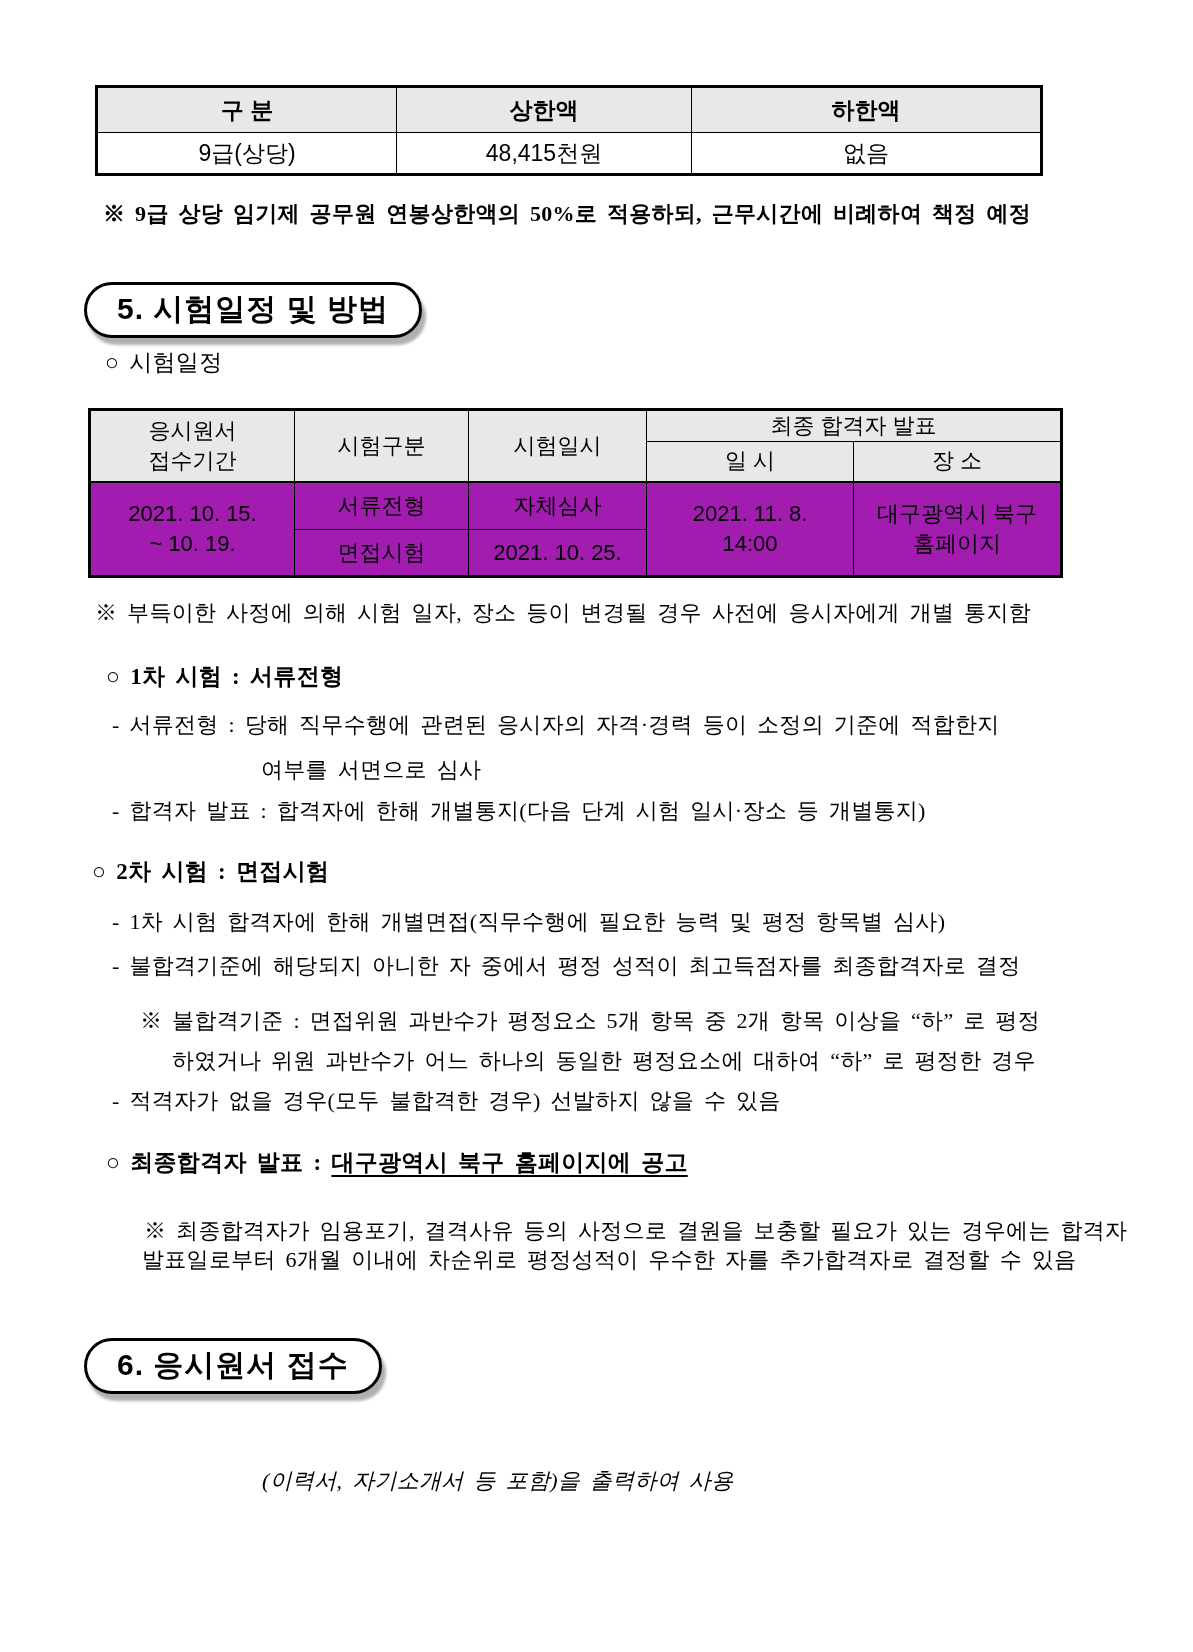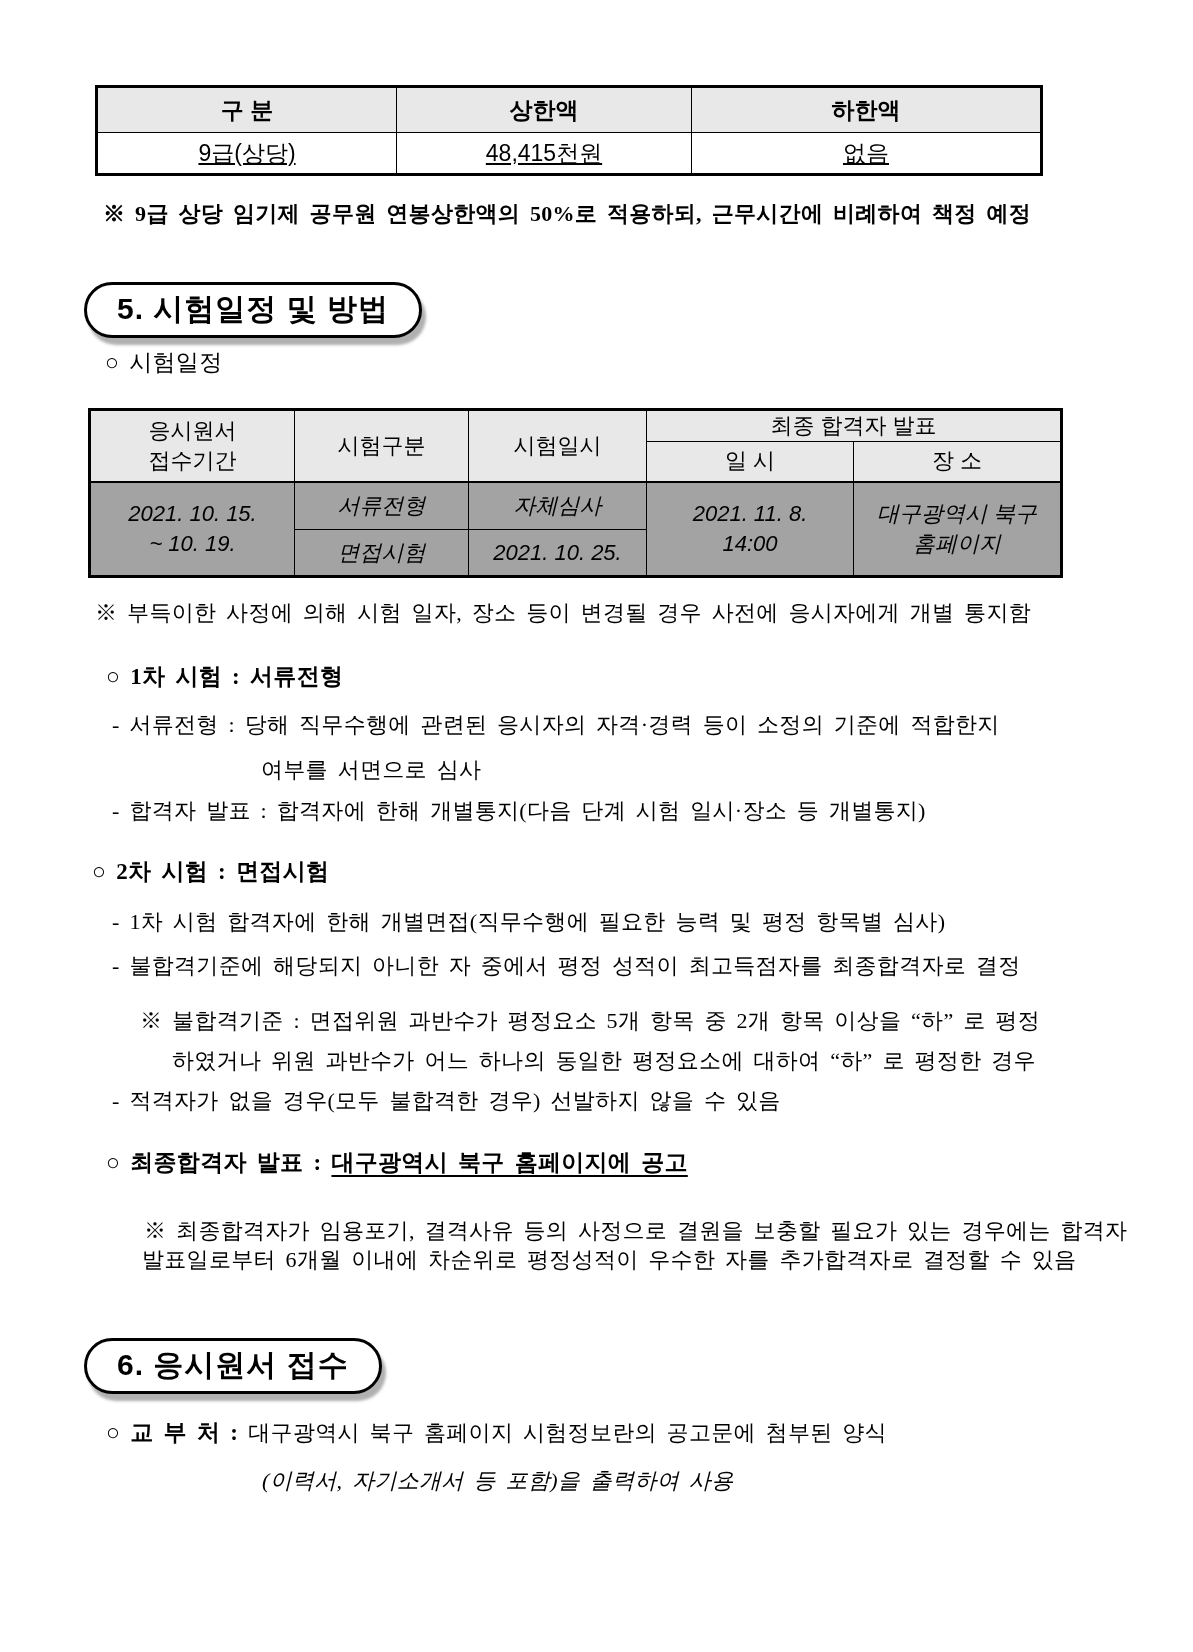--- a/index.html
+++ b/index.html
@@ -31,25 +31,25 @@
     vertical-align: middle;
     padding: 0;
   }
   .salary { left: 95px; top: 85px; width: 945px; font-size: 23px; }
   .salary th {
     background: #e8e8e8;
     font-weight: bold;
     height: 46px;
     border-bottom: 3px double #000;
   }
-  .salary td { height: 42px; font-weight: normal; text-decoration: underline; }
+  .salary td { height: 42px; font-weight: normal; }
 
   .sched { left: 88px; top: 408px; width: 972px; font-size: 22px; padding-left: 26px; }
   .sched th { background: #e8e8e8; font-weight: normal; }
-  .sched td { background: #a3a3a3; font-style: italic; }
+  .sched td { background: #a21caf; }
   .sched tr.h1 { height: 32px; }
   .sched tr.h2 { height: 40px; }
   .sched tr.b1 { height: 48px; }
   .sched tr.b2 { height: 47px; }
   .sched th.span2 { border-bottom: 2px solid #000; }
   .sched th.final-head { border-bottom: 1px solid #000; }
   .sched tr.h2 th { border-bottom: 2px solid #000; }
   .cell-2line span { display: block; line-height: 30px; }
 
   
@@ -161,18 +161,15 @@
   <div class="abs line" style="left:172px; top:1046px;">하였거나 위원 과반수가 어느 하나의 동일한 평정요소에 대하여 “하” 로 평정한 경우</div>
 
   <div class="abs line bold" style="left:106px; top:1148px; font-size:23px;">
     <span>○ 최종합격자 발표 : </span><span class="underline">대구광역시 북구 홈페이지에 공고</span>
   </div>
   <div class="abs line" style="left:118px; top:1216px;margin-left:26px;">※ 최종합격자가 임용포기, 결격사유 등의 사정으로 결원을 보충할 필요가 있는 경우에는 합격자</div>
   <div class="abs line" style="left:142px; top:1245px;">발표일로부터 6개월 이내에 차순위로 평정성적이 우수한 자를 추가합격자로 결정할 수 있음</div>
 
   <div class="badge" style="left:84px; top:1338px;">6. 응시원서 접수</div>
 
-  <div class="abs line" style="left:106px; top:1418px;">
-    <span class="bold" style="font-size:23px;">○ 교 부 처 : </span><span>대구광역시 북구 홈페이지 시험정보란의 공고문에 첨부된 양식</span>
-  </div>
   <div class="abs line" style="left:262px; top:1466px;font-style:italic;">(이력서, 자기소개서 등 포함)을 출력하여 사용</div>
 
 </div>
 
 </body></html>

